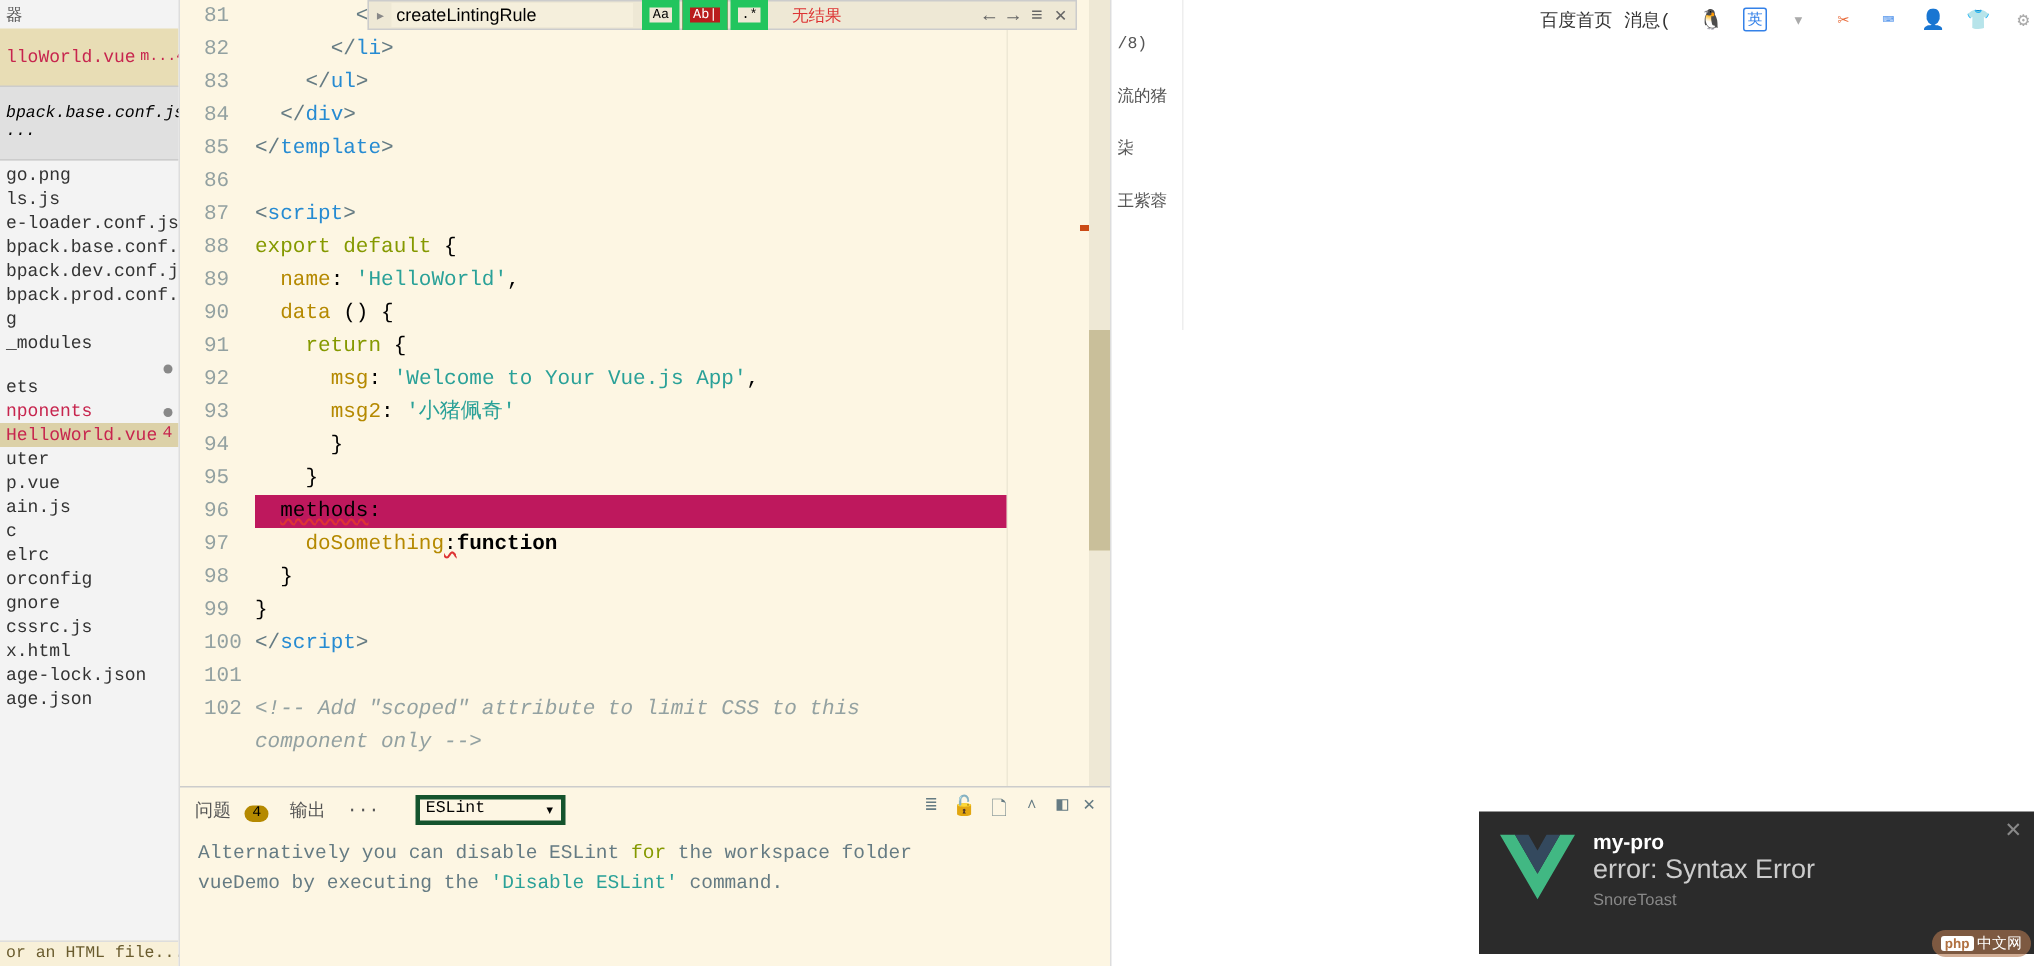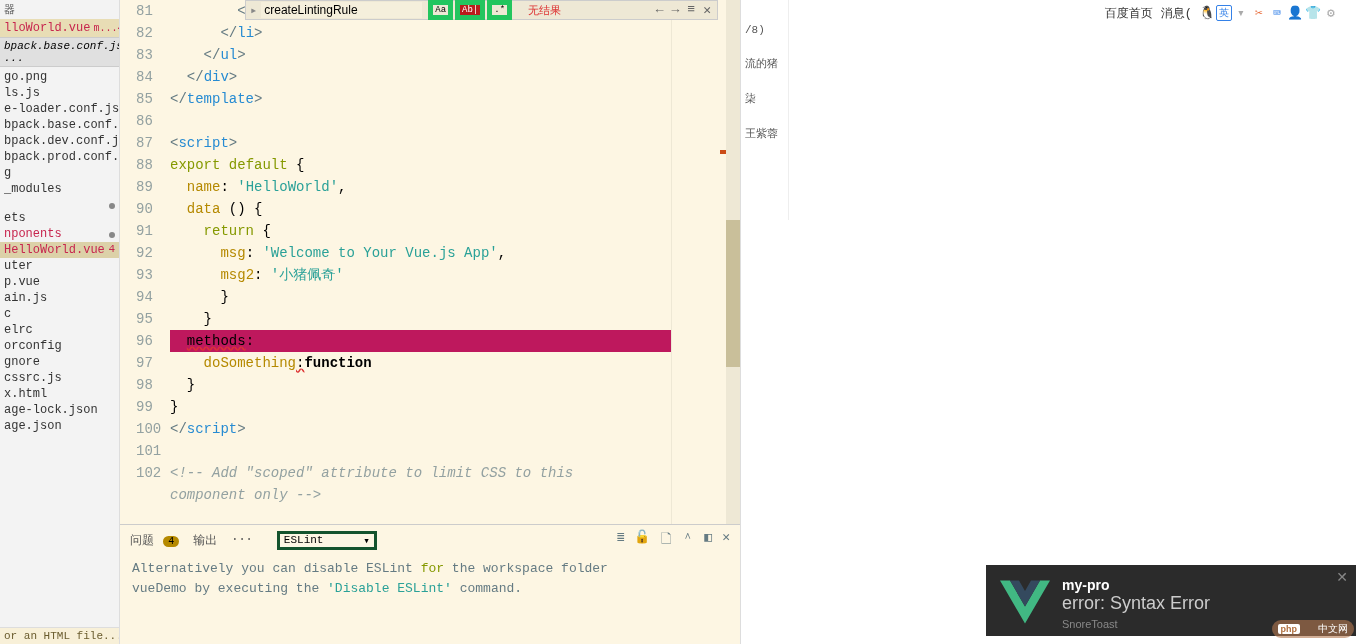--- a/index.html
+++ b/index.html
@@ -3,21 +3,21 @@
   <meta charset="utf-8">
   <style>
     * { margin: 0; padding: 0; box-sizing: border-box; }
     body { font-family: Consolas, "Courier New", monospace; font-size: 13px; overflow: hidden; height: 644px; width: 1360px; background: #fff; }
     
     .layout { display: flex; height: 644px; }
     
     
     .sidebar { width: 120px; background: #f3f3f3; border-right: 1px solid #ddd; overflow: hidden; display: flex; flex-direction: column; }
     .sidebar-header { font-size: 11px; padding: 2px 4px; color: #555; }
-    .tab-row { display: flex; align-items: center; background: #e8ddb5; border-bottom: 1px solid #ccc; padding: 2px 4px; font-size: 12px; }
+    .tab-row { display: flex; align-items: center; background: #e8ddb5; border-bottom: 1px solid #ccc; padding: 12px 4px; font-size: 12px; }
     .tab-row.error { color: #c7254e; }
     .tab-row .badge { margin-left: auto; color: #c7254e; font-size: 11px; }
     .tab-row.secondary { background: #e0e0e0; font-style: italic; font-size: 11px; }
     .file-list { padding: 2px 0; }
     .file-item { padding: 1px 4px; font-size: 12px; color: #333; white-space: nowrap; overflow: hidden; cursor: pointer; }
     .file-item.error { color: #c7254e; }
     .file-item.selected { background: #dcd1a8; }
     .file-item .dot { float: right; width: 6px; height: 6px; background: #888; border-radius: 50%; margin-top: 5px; }
     .file-item .badge-n { float: right; color: #c7254e; font-size: 11px; }
     .status-footer { margin-top: auto; background: #f8f0d8; color: #6a5c2e; padding: 2px 4px; font-size: 11px; border-top: 1px solid #ddd; white-space: nowrap; overflow: hidden; }
@@ -64,36 +64,36 @@
     .statusbar { height: 22px; background: #fdf6e3; border-top: 1px solid #ddd; display: flex; align-items: center; justify-content: flex-end; gap: 10px; padding: 0 10px; font-size: 11px; color: #586e75; }
     .statusbar span { cursor: pointer; }
     .bell { font-size: 12px; }
     .vscroll { width: 14px; background: #eee8d5; position: relative; }
     .vscroll-thumb { position: absolute; width: 100%; background: #c9bf9a; }
     
     
     .right-area { flex: 1; background: #fff; position: relative; border-left: 1px solid #ddd; }
     .page-strip { position: absolute; left: 0; top: 0; width: 48px; border-right: 1px solid #eee; height: 220px; padding: 4px; font-size: 11px; color: #555; }
     .page-strip div { margin: 20px 0; }
-    .top-bar { position: absolute; right: 0; top: 0; height: 26px; display: flex; align-items: center; gap: 0; padding-right: 20px; }
+    .top-bar { position: absolute; right: 0; top: 0; height: 26px; display: flex; align-items: center; gap: 12px; padding-right: 2px; }
     .top-bar .links { font-size: 12px; display: flex; gap: 8px; margin-right: 6px; color: #333; }
     .top-bar .icon-btn { width: 18px; height: 18px; display: flex; align-items: center; justify-content: center; font-size: 13px; color: #3481e8; cursor: pointer; }
     .top-bar .icon-btn.pale { color: #aaa; }
     .top-bar .lang { border: 1px solid #3481e8; color: #3481e8; font-size: 10px; padding: 0 2px; border-radius: 2px; }
     
-    .toast { position: absolute; right: 4px; bottom: 8px; width: 370px; height: 71px; background: #2b2b2b; color: #ccc; padding: 12px 14px; display: flex; gap: 12px; font-family: "Segoe UI", sans-serif; }
+    .toast { position: absolute; right: 4px; bottom: 8px; width: 370px; height: 95px; background: #2b2b2b; color: #ccc; padding: 12px 14px; display: flex; gap: 12px; font-family: "Segoe UI", sans-serif; }
     .toast-logo { width: 50px; height: 50px; }
     .toast-logo svg { width: 100%; height: 100%; }
     .toast-title { font-weight: bold; font-size: 14px; color: #fff; }
     .toast-msg { font-size: 18px; }
     .toast-src { font-size: 11px; color: #888; margin-top: 4px; }
     .toast-close { position: absolute; right: 8px; top: 4px; color: #888; cursor: pointer; font-size: 14px; }
     
     .watermark { position: absolute; right: 6px; bottom: 6px; background: rgba(180,120,80,.6); color: #fff; font-size: 10px; padding: 2px 6px; border-radius: 9px; font-family: sans-serif; }
-    .watermark b { background: #fff; color: #b07040; padding: 0 3px; border-radius: 2px; margin-right: 18px; font-size: 9px; }
+    .watermark b { background: #fff; color: #b07040; padding: 0 3px; border-radius: 2px; margin-right: 2px; font-size: 9px; }
   </style>
 </head>
 <body>
 
 <div class="layout">
 
   <div class="sidebar">
     <div class="sidebar-header">器</div>
     <div class="tab-row error">
       <span>lloWorld.vue</span>

